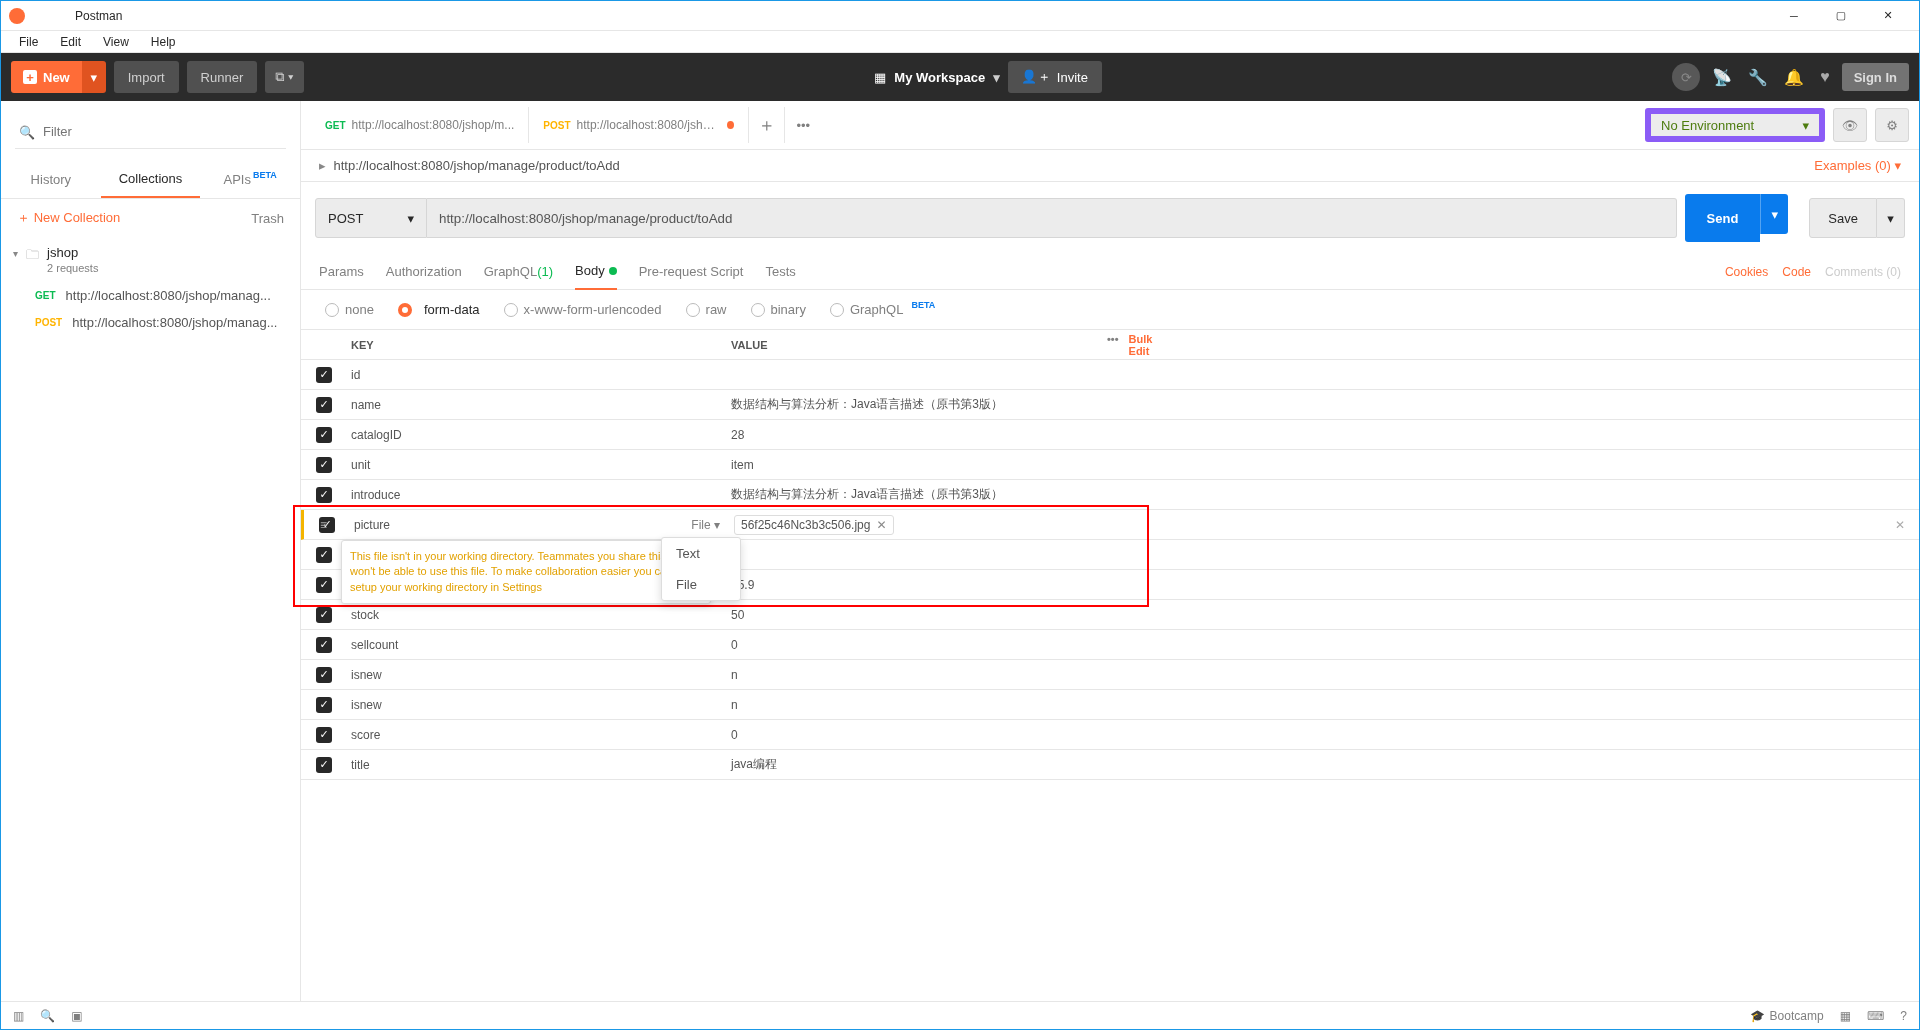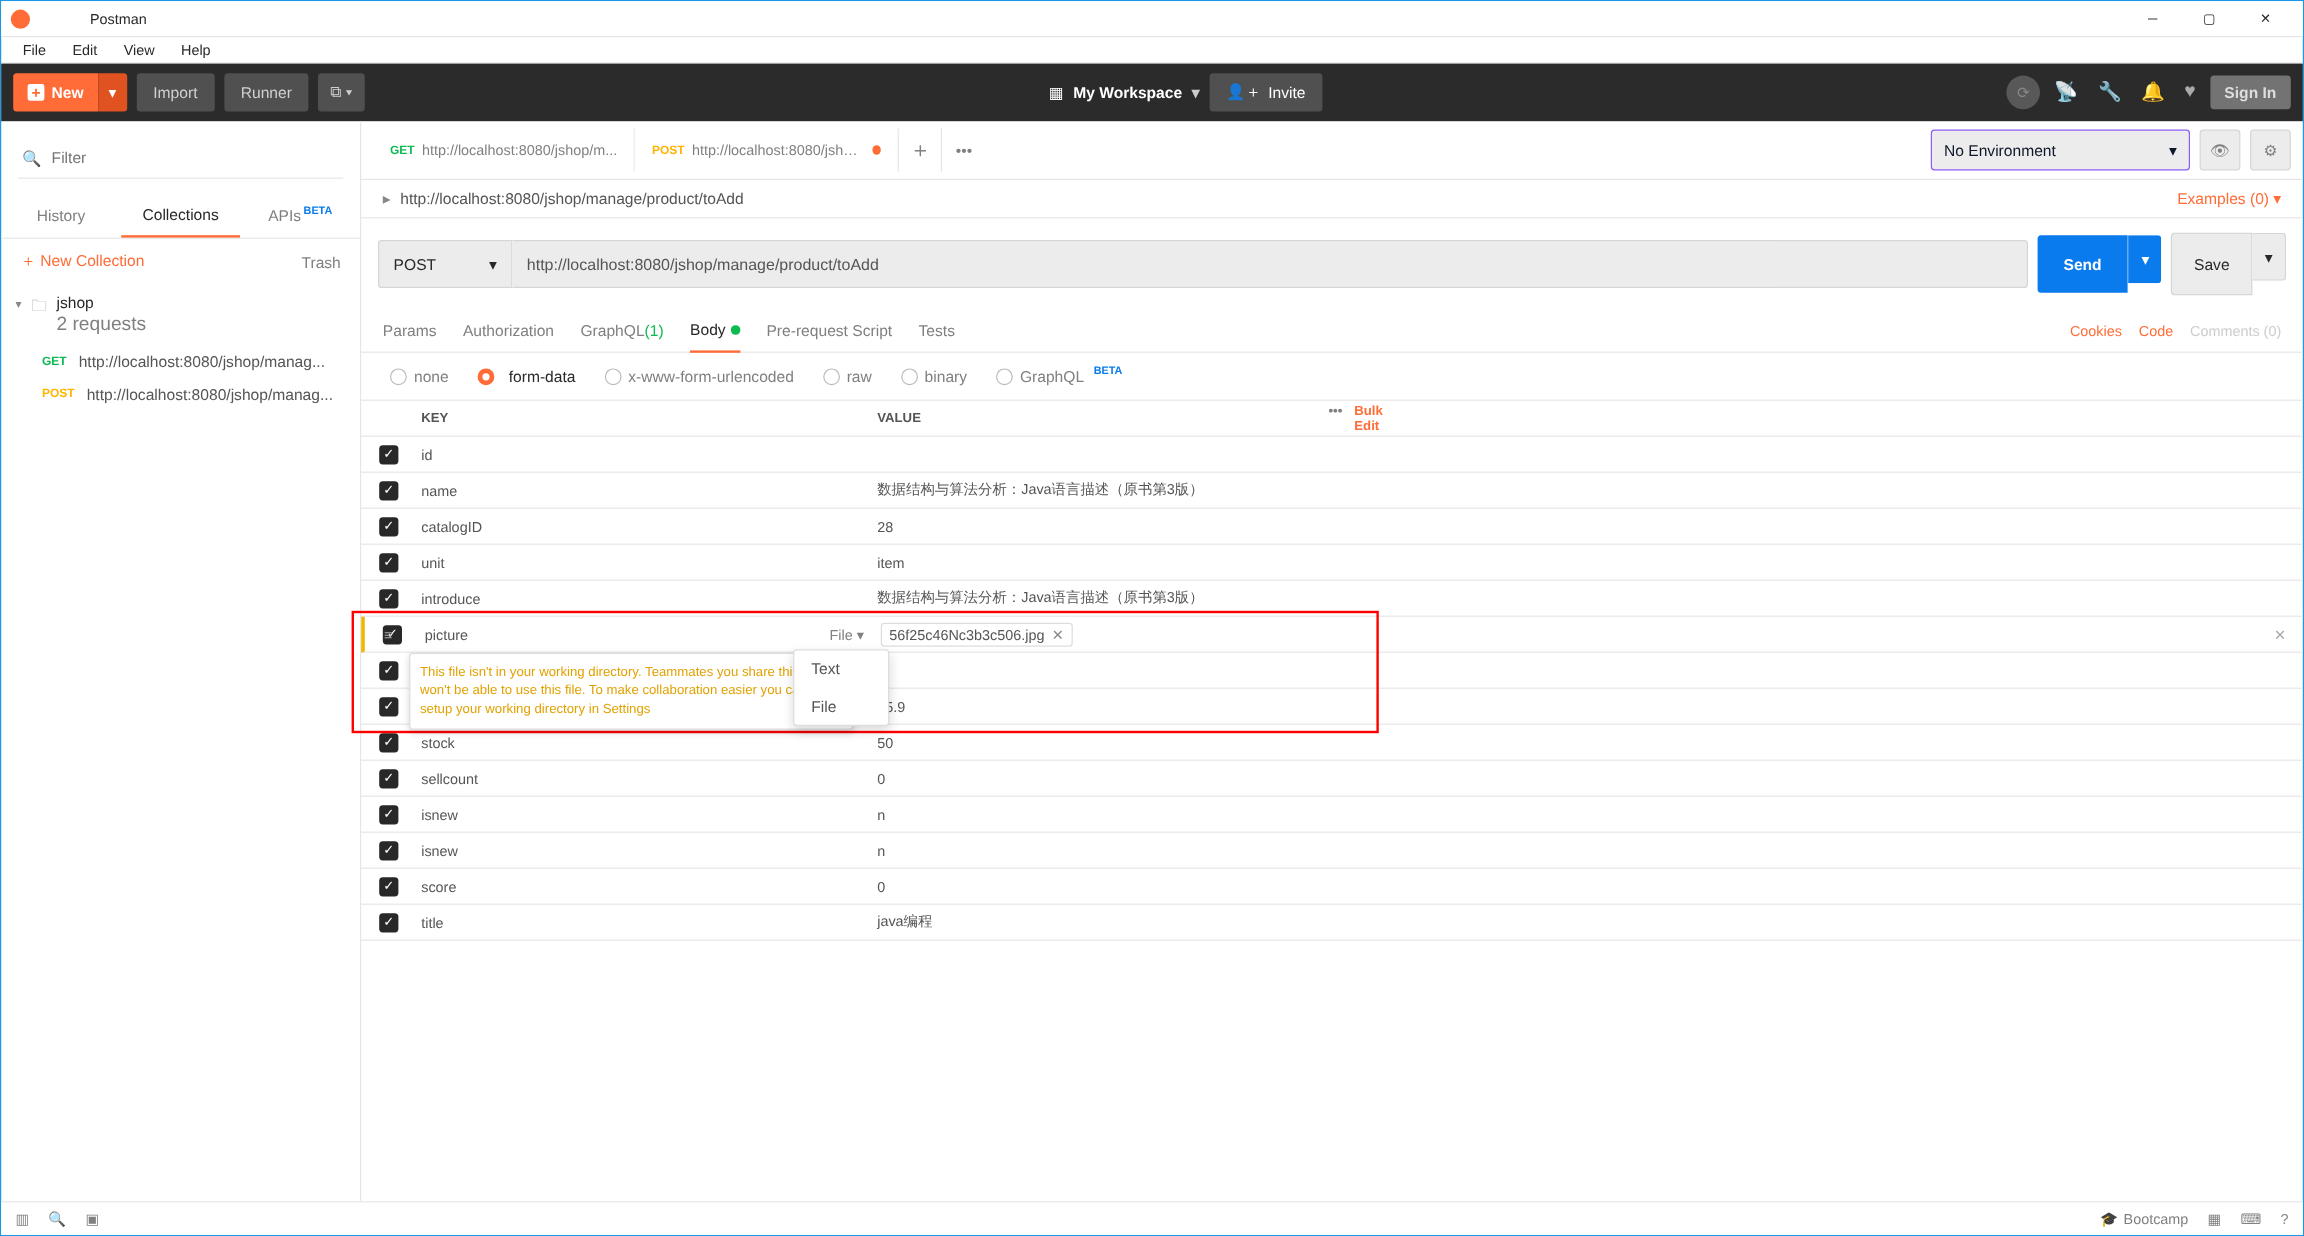--- a/index.html
+++ b/index.html
@@ -42,51 +42,51 @@
 .sb-tabs { display: flex; height: 38px; border-bottom: 1px solid #e6e6e6; margin-top: 6px; }
 .sb-tab { flex: 1; display: flex; justify-content: center; align-items: center; color: #808080; cursor: pointer; font-size: 13px; }
 .sb-tab.active { color: #282828; border-bottom: 2px solid #ff6c37; font-weight: 500; }
 .beta { color: #097bed; font-size: 9px; font-weight: 700; margin-left: 2px; position: relative; top: -5px; }
 .sb-row { display: flex; justify-content: space-between; align-items: center; padding: 10px 16px; color: #ff6c37; font-size: 13px; }
 .sb-row .trash { color: #808080; }
 .coll-item { display: flex; align-items: flex-start; padding: 8px 12px; gap: 8px; cursor: pointer; }
 .caret { color: #888; font-size: 10px; margin-top: 3px; }
 .folder-icon { color: #aaa; }
 .coll-name { font-size: 13px; color: #282828; }
-.coll-sub { font-size: 16px; color: #808080; margin-top: 2px; }
+.coll-sub { font-size: 11px; color: #808080; margin-top: 2px; }
 .req-item { display: flex; gap: 10px; padding: 6px 14px 6px 34px; align-items: center; cursor: pointer; color: #555; }
 .method-get { color: #0cbb52; font-size: 10px; font-weight: 700; }
 .method-post { color: #ffb400; font-size: 10px; font-weight: 700; }
 .req-label { overflow: hidden; text-overflow: ellipsis; white-space: nowrap; }
 
 
 .content { flex: 1; display: flex; flex-direction: column; min-width: 0; }
 .topstrip { height: 48px; display: flex; align-items: center; padding: 0 10px; gap: 10px; }
 .tabs { display: flex; gap: 0; flex: 1; align-items: center; }
 .tab { padding: 0 14px; height: 36px; display: flex; align-items: center; gap: 6px; font-size: 12px; color: #808080; border-right: 1px solid #e6e6e6; cursor: pointer; max-width: 220px; background: #fff; }
 .tab.active { background: #fff; border-bottom: none; box-shadow: inset 0 -2px 0 #fff; }
 .tab .tlabel { overflow:hidden; text-overflow:ellipsis; white-space:nowrap; }
 .tab-add { width: 36px; height: 36px; display: flex; align-items: center; justify-content: center; color: #808080; cursor: pointer; font-size: 18px; border-right: 1px solid #e6e6e6; }
 .tab-more { width: 36px; display:flex; align-items:center; justify-content:center; color:#808080; cursor:pointer; }
-.env-select { width: 216px; height: 34px; border: 1px solid #8b5cf6; border-radius: 3px; display: flex; align-items: center; justify-content: space-between; padding: 0 10px; color: #0f172a; cursor: pointer; background: #ececec; }
+.env-select { width: 180px; height: 34px; border: 6px solid #8b5cf6; border-radius: 3px; display: flex; align-items: center; justify-content: space-between; padding: 0 10px; color: #4d7c0f; cursor: pointer; background: #ececec; }
 .env-eye, .env-gear { width: 34px; height: 34px; border: 1px solid #d6d6d6; border-radius: 3px; display: flex; align-items: center; justify-content: center; color: #808080; cursor: pointer; background: #ececec; }
 
 .breadcrumb { display:flex; align-items:center; justify-content:space-between; padding: 8px 18px; border-top:1px solid #e6e6e6; border-bottom:1px solid #e6e6e6; }
 .breadcrumb-left { display:flex; align-items:center; gap:8px; color:#555; }
 .bc-caret { color:#888; cursor:pointer; }
 .examples { color:#ff6c37; cursor:pointer; }
 
 .urlbar { display:flex; gap:8px; padding: 12px 14px; align-items:center; }
 .method-select { width: 112px; height: 40px; background:#ececec; border:1px solid #d6d6d6; border-radius:3px 0 0 3px; display:flex; align-items:center; justify-content:space-between; padding:0 12px; cursor:pointer; }
 .url-input { flex:1; height:40px; border:1px solid #d6d6d6; border-left:none; border-radius:0 3px 3px 0; padding:0 12px; color:#555; outline:none; background:#ececec; margin-left:-8px; }
 .send-group { display:flex; }
 .send-btn { background:#097bed; color:#fff; height:48px; padding:0 22px; display:flex; align-items:center; border-radius:3px 0 0 3px; font-weight:600; cursor:pointer; }
 .send-dd { background:#097bed; height:40px; width:28px; display:flex; align-items:center; justify-content:center; color:#fff; border-left:1px solid rgba(255,255,255,.3); border-radius:0 3px 3px 0; cursor:pointer; }
 .save-group { display:flex; }
-.save-btn { background:#ececec; border:1px solid #d6d6d6; height:52px; padding:0 18px; display:flex; align-items:center; border-radius:3px 0 0 3px; cursor:pointer; }
+.save-btn { background:#ececec; border:1px solid #d6d6d6; height:40px; padding:0 18px; display:flex; align-items:center; border-radius:3px 0 0 3px; cursor:pointer;margin-left:13px; }
 .save-dd { background:#ececec; border:1px solid #d6d6d6; border-left:none; height:40px; width:28px; display:flex; align-items:center; justify-content:center; border-radius:0 3px 3px 0; cursor:pointer; }
 
 .reqtabs { display:flex; gap:22px; padding: 0 18px; border-bottom:1px solid #e6e6e6; height:36px; align-items:center; position:relative; }
 .reqtab { color:#808080; cursor:pointer; height:36px; display:flex; align-items:center; }
 .reqtab.active { color:#282828; border-bottom:2px solid #ff6c37; }
 .hdr-count { color:#0cbb52; }
 .orange-dot { width:8px; height:8px; border-radius:50%; background:#0cbb52; display:inline-block; margin-left:4px; }
 .reqtabs-right { position:absolute; right:18px; display:flex; gap:14px; font-size:12px; }
 .link-orange { color:#ff6c37; cursor:pointer; }
 .link-gray { color:#ccc; cursor:pointer; }

